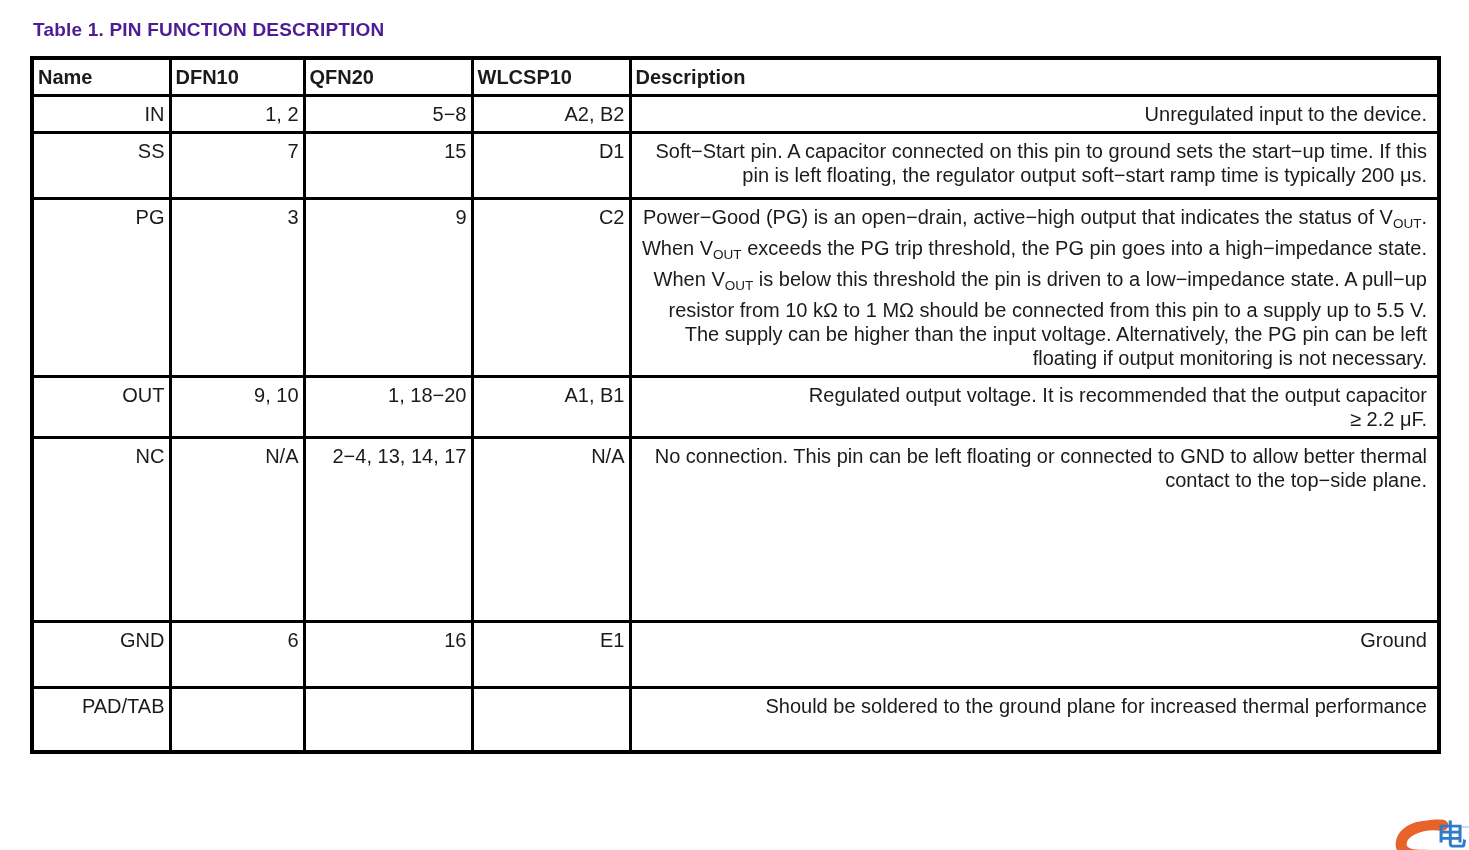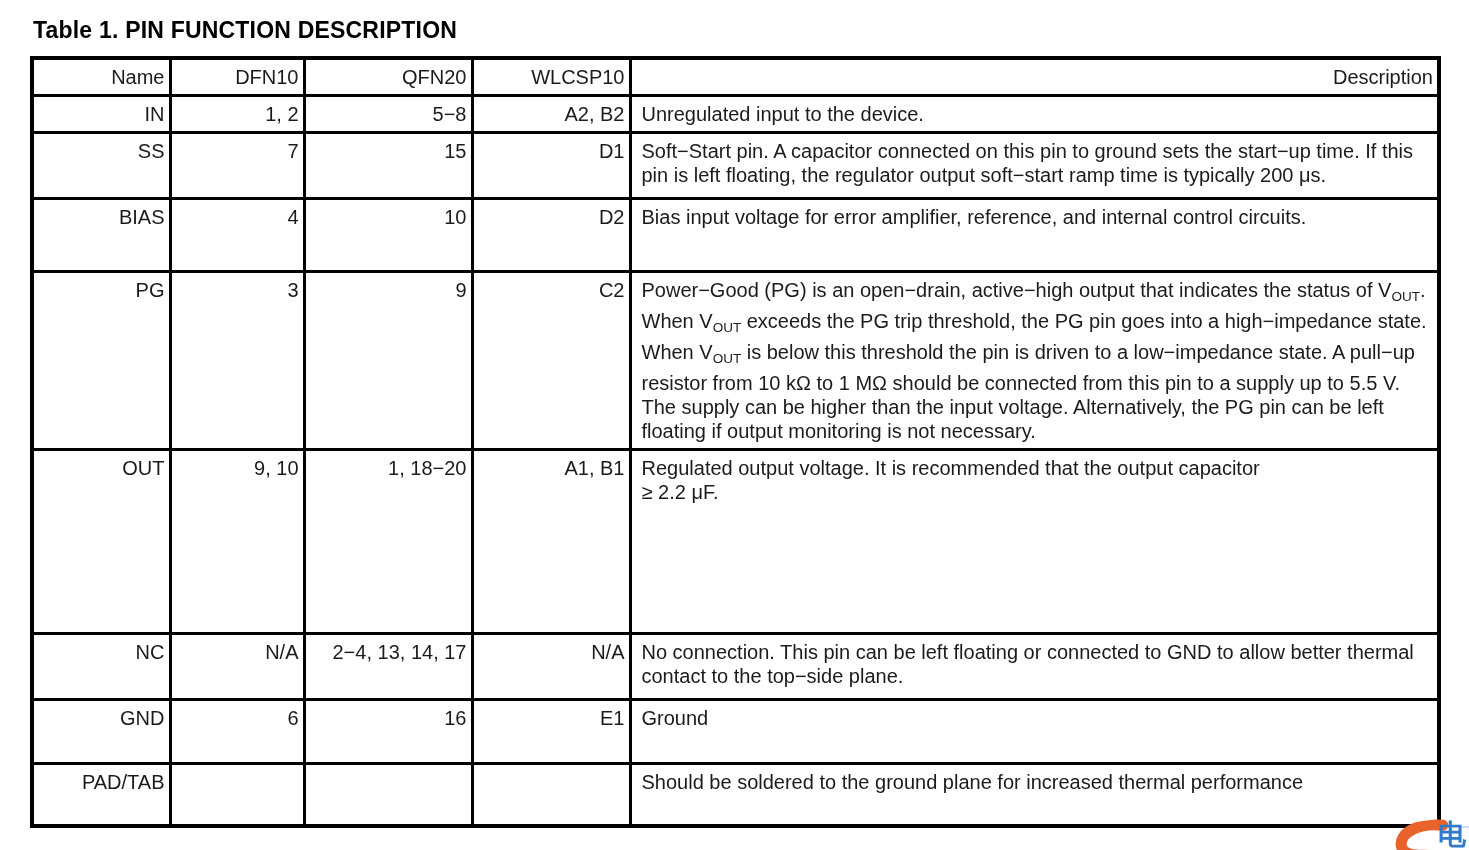--- a/index.html
+++ b/index.html
@@ -8,41 +8,41 @@
     width: 1469px; height: 850px;
     background: #ffffff;
     overflow: hidden;
     position: relative;
     font-family: "Liberation Sans", "DejaVu Sans", sans-serif;
     color: #1b1b1b;
     -webkit-font-smoothing: antialiased;
   }
   .page { position: absolute; left: 30px; top: 16px; }
   .title {
-    font-size: 23px; font-weight: bold; color: #000000;
+    font-size: 19px; font-weight: bold; color: #4c1d95;
     margin: 0 0 12px 3px; line-height: 28px; letter-spacing: 0.2px;
   }
   table.pin-table {
     border-collapse: collapse;
     table-layout: fixed;
     width: 1407px;
     border: 4px solid #000;
   }
   .pin-table th, .pin-table td {
     border: 3px solid #000;
     vertical-align: top;
     overflow: hidden;
   }
   .pin-table th {
-    font-size: 20px; font-weight: normal; text-align: right;
+    font-size: 20px; font-weight: bold; text-align: left;
     height: 34px; padding: 5px 4px; line-height: 24px;
   }
   .pin-table td { font-size: 20px; line-height: 24px; }
   td.pin  { text-align: right; padding: 5px 4px; }
-  td.desc { text-align: left; padding: 5px 10px; }
+  td.desc { text-align: right; padding: 5px 10px; }
   .sub { font-size: 13.5px; vertical-align: -4px; letter-spacing: 0; }
   
   tbody tr:nth-child(1)  td { height: 32px; }
   tbody tr:nth-child(2)  td { height: 66px; }
   tbody tr:nth-child(3)  td { height: 73px; }
   tbody tr:nth-child(4)  td { height: 30px; }
   tbody tr:nth-child(5)  td { height: 184px; }
   tbody tr:nth-child(6)  td { height: 66px; }
   tbody tr:nth-child(7)  td { height: 64px; }
   tbody tr:nth-child(8)  td { height: 62px; }
@@ -88,27 +88,20 @@
           <td class="desc">Unregulated input to the device.</td>
         </tr>
         <tr>
           <td class="pin">SS</td>
           <td class="pin">7</td>
           <td class="pin">15</td>
           <td class="pin">D1</td>
           <td class="desc">Soft−Start pin. A capacitor connected on this pin to ground sets the start−up time. If this pin is left floating, the regulator output soft−start ramp time is typically 200 μs.</td>
         </tr>
         <tr>
-          <td class="pin">BIAS</td>
-          <td class="pin">4</td>
-          <td class="pin">10</td>
-          <td class="pin">D2</td>
-          <td class="desc">Bias input voltage for error amplifier, reference, and internal control circuits.</td>
-        </tr>
-        <tr>
           <td class="pin">PG</td>
           <td class="pin">3</td>
           <td class="pin">9</td>
           <td class="pin">C2</td>
           <td class="desc"><span>Power−Good (PG) is an open−drain, active−high output that indicates the status of V</span><span class="sub">OUT</span><span>. When V</span><span class="sub">OUT</span><span> exceeds the PG trip threshold, the PG pin goes into a high−impedance state. When V</span><span class="sub">OUT</span><span> is below this threshold the pin is driven to a low−impedance state. A pull−up resistor from 10 kΩ to 1 MΩ should be connected from this pin to a supply up to 5.5 V. The supply can be higher than the input voltage. Alternatively, the PG pin can be left floating if output monitoring is not necessary.</span></td>
         </tr>
         <tr>
           <td class="pin">OUT</td>
           <td class="pin">9, 10</td>
           <td class="pin">1, 18−20</td>

